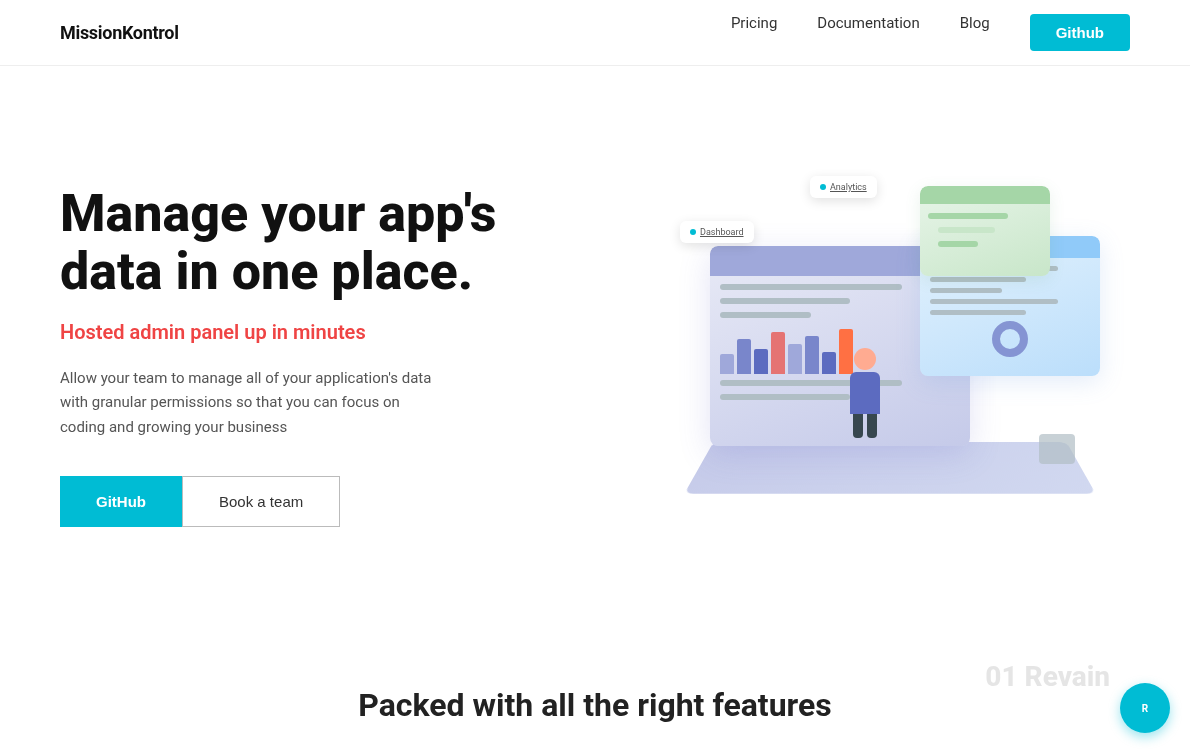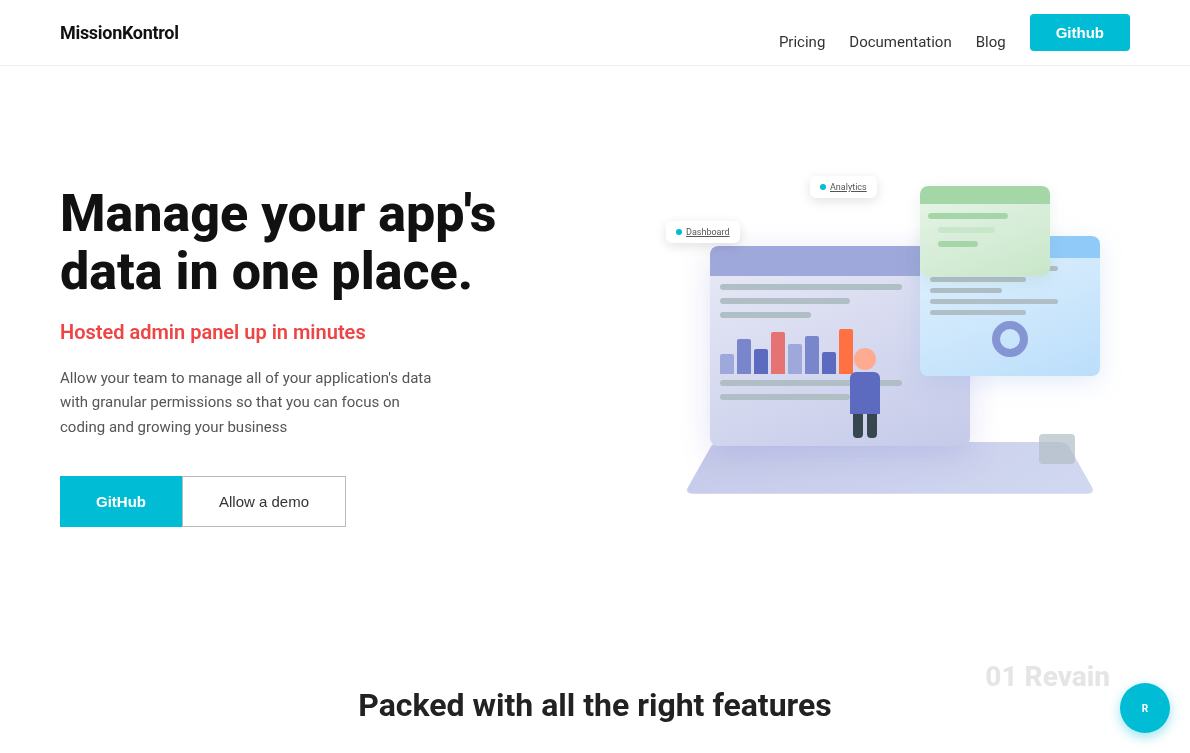--- a/index.html
+++ b/index.html
@@ -15,22 +15,22 @@
       position: sticky; top: 0; background: #fff; z-index: 100;
     }
     .nav-logo {
       font-size: 18px;
       font-weight: 700;
       color: #111;
       letter-spacing: -0.3px;
     }
     .nav-links {
       display: flex;
-      align-items: flex-end;
-      gap: 24px;
+      align-items: flex-start;
+      gap: 40px;
     }
     .nav-link {
       font-size: 15px;
       color: #333;
       text-decoration: none;
       cursor: pointer;
     }
     .nav-github-btn {
       background: #00bcd4;
       color: #fff;
@@ -255,21 +255,21 @@
       position: absolute;
       background: #fff;
       border-radius: 6px;
       box-shadow: 0 3px 12px rgba(0,0,0,0.12);
       padding: 6px 10px;
       font-size: 9px;
       color: #555;
       white-space: nowrap;
       text-decoration: underline;
     }
-    .float-card.fc1 { top: 55px; left: 16px; }
+    .float-card.fc1 { top: 55px; left: 30px; }
     .float-card.fc2 { top: 10px; left: 160px; }
 
     .dot-accent {
       display: inline-block;
       width: 6px; height: 6px;
       border-radius: 50%;
       background: #00bcd4;
       margin-right: 4px;
     }
 
@@ -332,21 +332,21 @@
   </div>
 </nav>
 
 <section class="hero">
   <div class="hero-left">
     <h1 class="hero-title">Manage your app's data in one place.</h1>
     <p class="hero-subtitle">Hosted admin panel up in minutes</p>
     <p class="hero-body">Allow your team to manage all of your application's data with granular permissions so that you can focus on coding and growing your business</p>
     <div class="hero-buttons">
       <button class="btn-primary">GitHub</button>
-      <button class="btn-secondary">Allow a demo</button>
+      <button class="btn-secondary">Book a team</button>
     </div>
   </div>
 
   <div class="hero-right">
     <div class="illustration">
 
       <div class="platform-base"></div>
 
       <div class="screen-main">
         <div class="screen-bar wide"></div>

